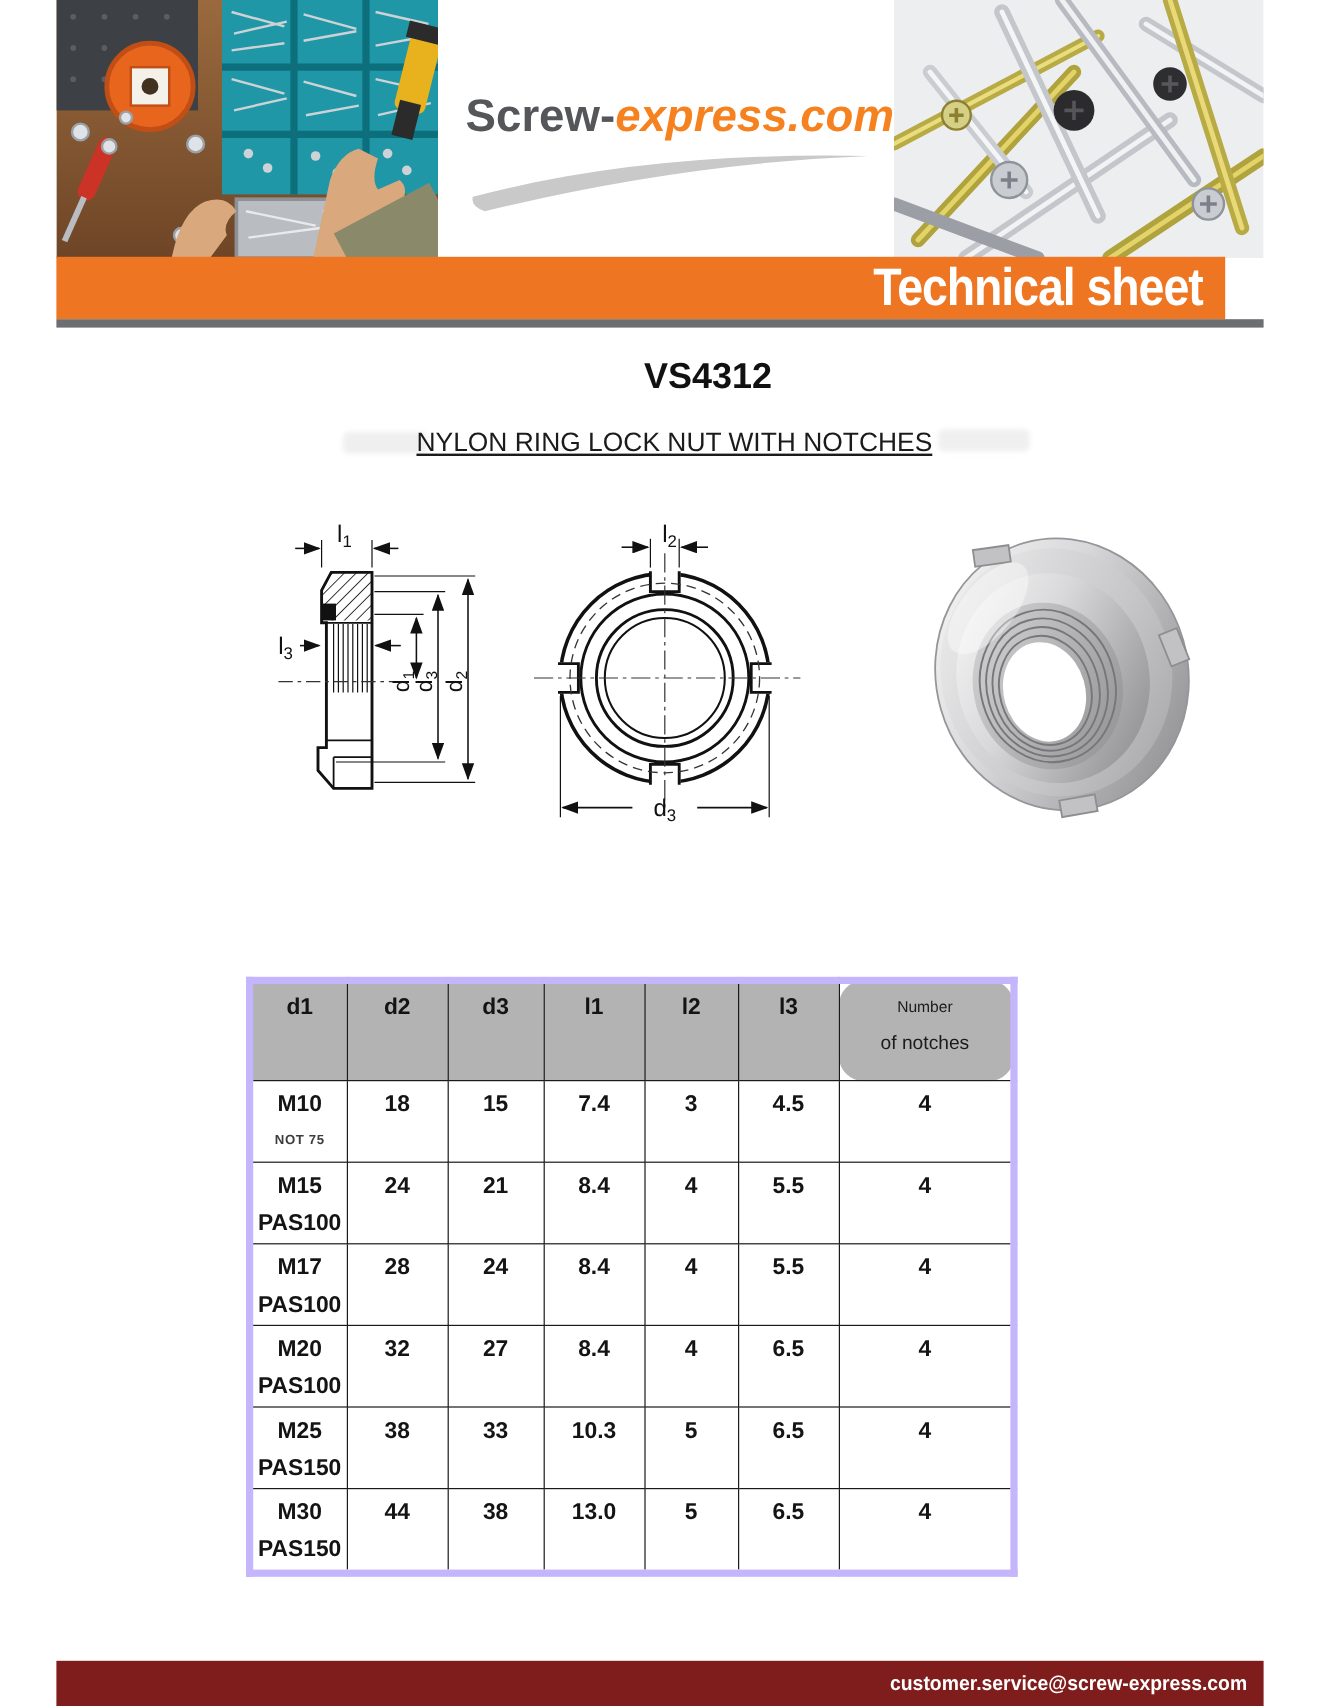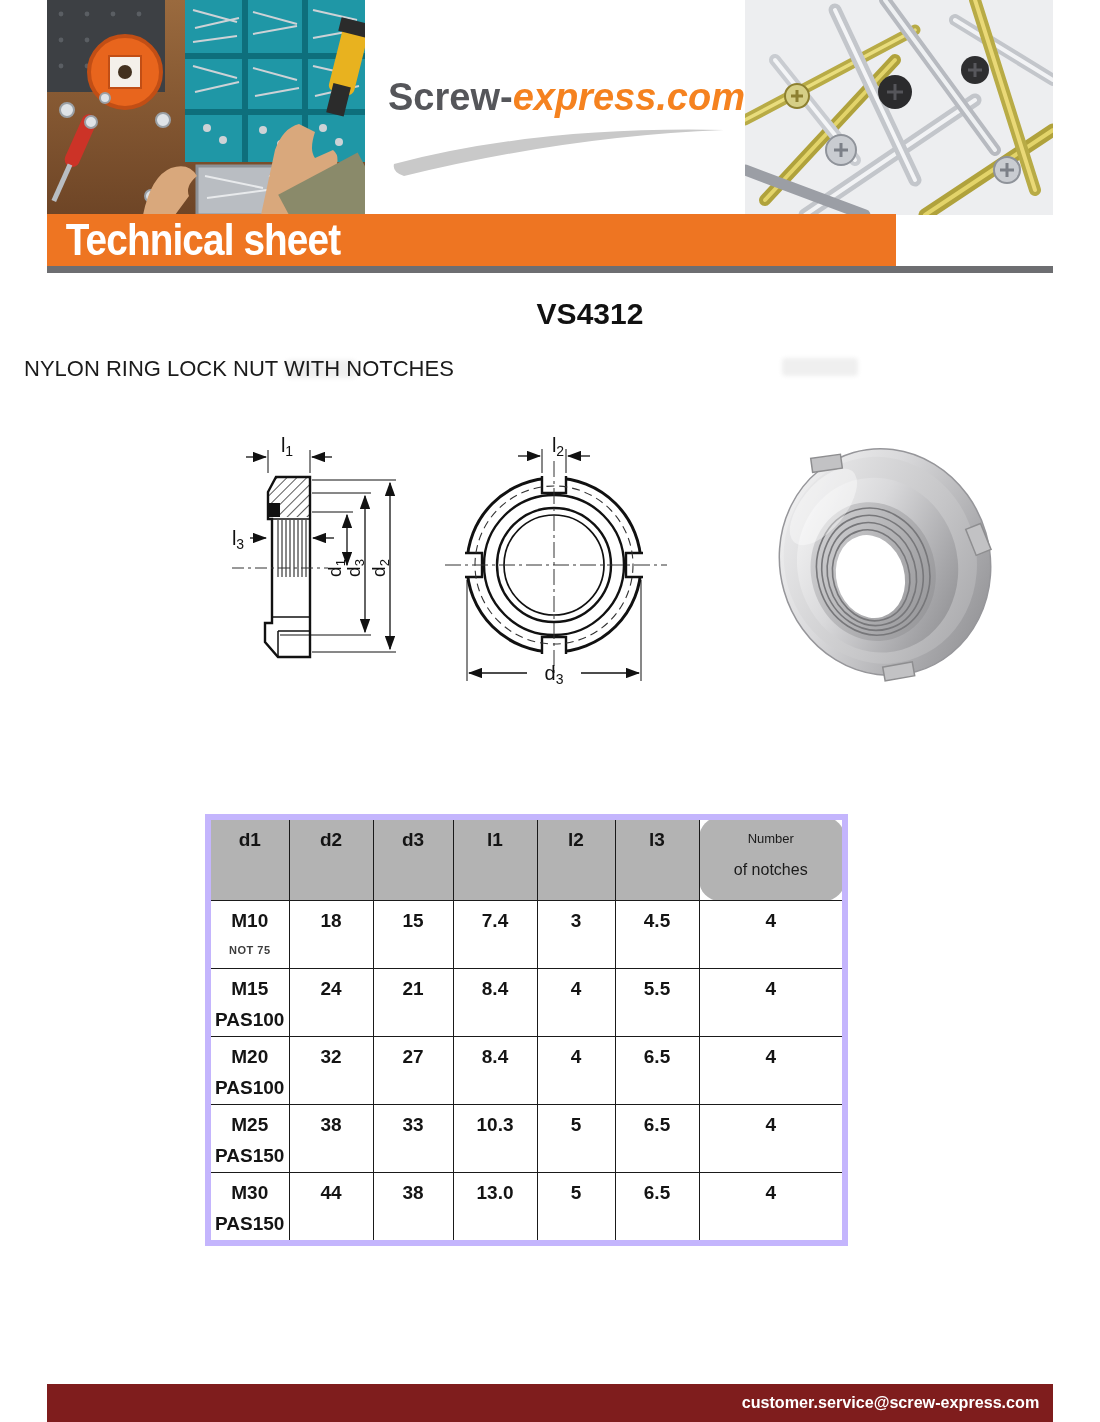--- a/index.html
+++ b/index.html
@@ -8,28 +8,28 @@
   .abs{position:absolute;}
 
   
   #photo-left{left:47px;top:0;width:318px;height:215px;}
   #photo-right{left:745px;top:0;width:308px;height:215px;}
   #logo{left:388px;top:76px;width:350px;height:52px;font-size:38px;font-weight:bold;white-space:nowrap;}
   #logo .p1{color:#55565a;}
   #logo .p2{color:#f5821f;font-style:italic;}
   #swoosh{left:388px;top:118px;width:345px;height:60px;}
 
-  #banner{left:47px;top:214px;width:849px;height:52px;background:#ee7522;text-align:left;}
+  #banner{left:47px;top:214px;width:974px;height:52px;background:#ee7522;text-align:right;}
   #banner span{display:inline-block;color:#ffffff;font-weight:bold;font-size:44px;line-height:52px;
                transform:scaleX(.88);letter-spacing:-1px;}
   #banner-underbar{left:47px;top:266px;width:1006px;height:7px;background:#6d6e71;}
 
   
   #code-title{left:80px;top:297px;width:1020px;text-align:center;font-size:30px;font-weight:bold;color:#111;}
-  #product-title{left:24px;top:356px;width:1076px;font-size:22px;color:#1b1b1b;}
+  #product-title{left:24px;top:356px;width:1076px;text-align:center;font-size:22px;color:#1b1b1b;text-decoration:underline;}
   #material-title{left:100px;top:413px;width:1000px;text-align:center;font-size:19px;color:#222;}
   .smudge{background:#efefef;filter:blur(2px);border-radius:4px;}
 
   
   #tech-drawing{left:220px;top:435px;width:470px;height:270px;}
   #nut-photo{left:745px;top:432px;width:305px;height:258px;}
 
   
   #spec-table{left:205px;top:800px;width:643px;border-collapse:collapse;table-layout:fixed;}
   #spec-table th,#spec-table td{border:1.5px solid #1a1a1a;vertical-align:top;text-align:center;
@@ -400,20 +400,32 @@
           </td>
         <td>24</td>
         <td>21</td>
         <td>8.4</td>
         <td>4</td>
         <td>5.5</td>
         <td>4</td>
       </tr>
       <tr>
         <td>
+            <div class="size-line">M17</div>
+            <div class="sub-line">PAS100</div>
+          </td>
+        <td>28</td>
+        <td>24</td>
+        <td>8.4</td>
+        <td>4</td>
+        <td>5.5</td>
+        <td>4</td>
+      </tr>
+      <tr>
+        <td>
             <div class="size-line">M20</div>
             <div class="sub-line">PAS100</div>
           </td>
         <td>32</td>
         <td>27</td>
         <td>8.4</td>
         <td>4</td>
         <td>6.5</td>
         <td>4</td>
       </tr>

